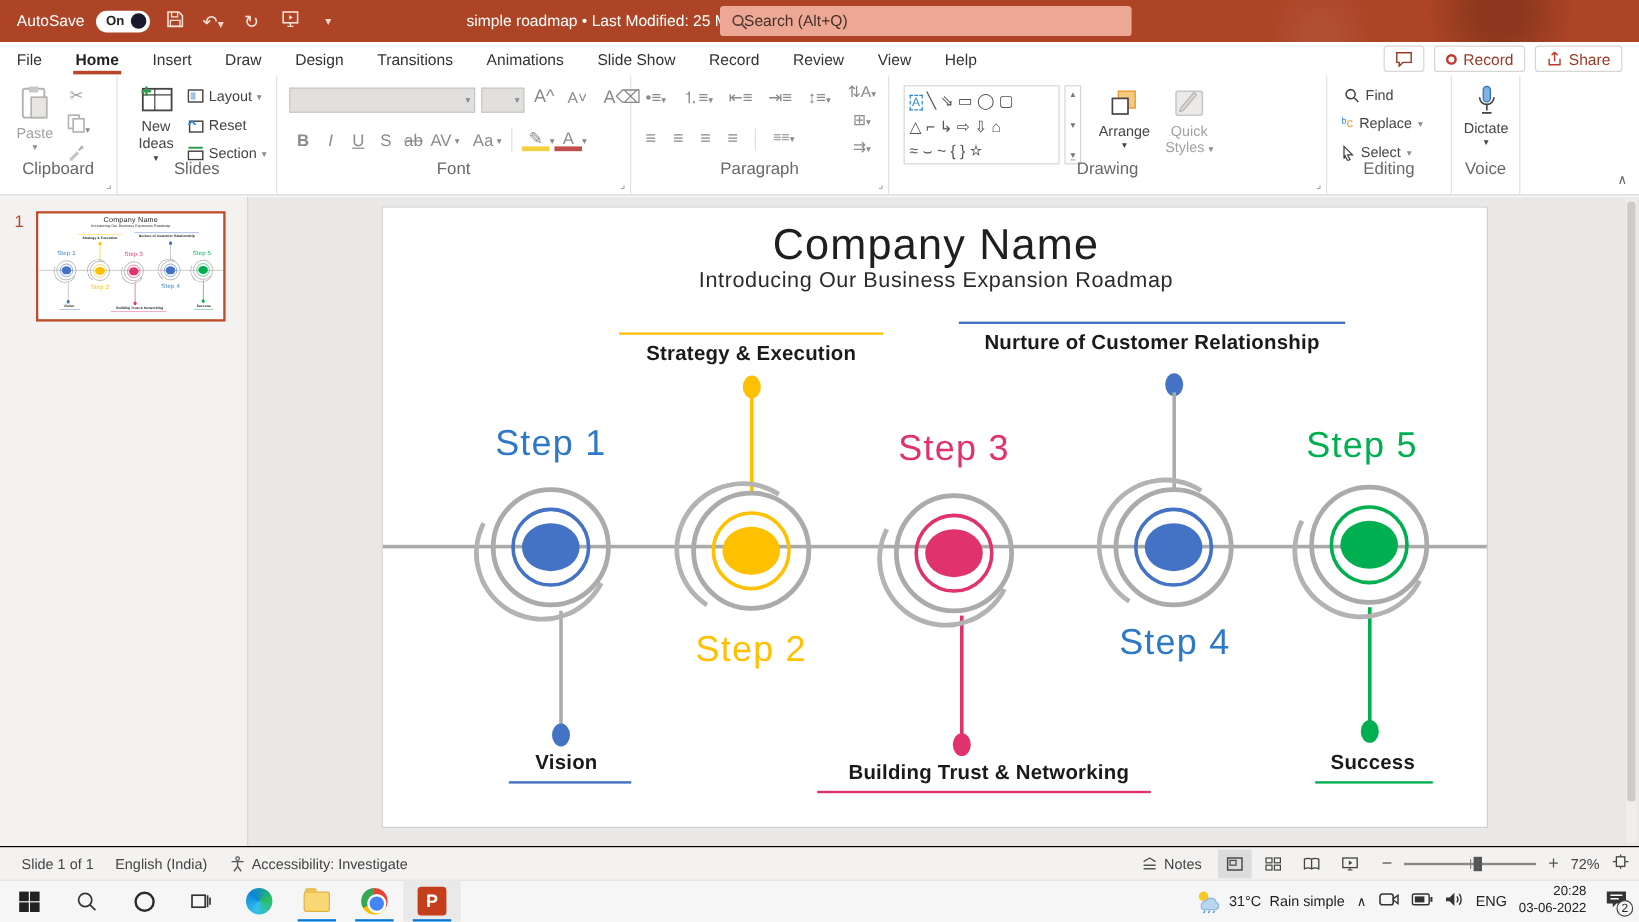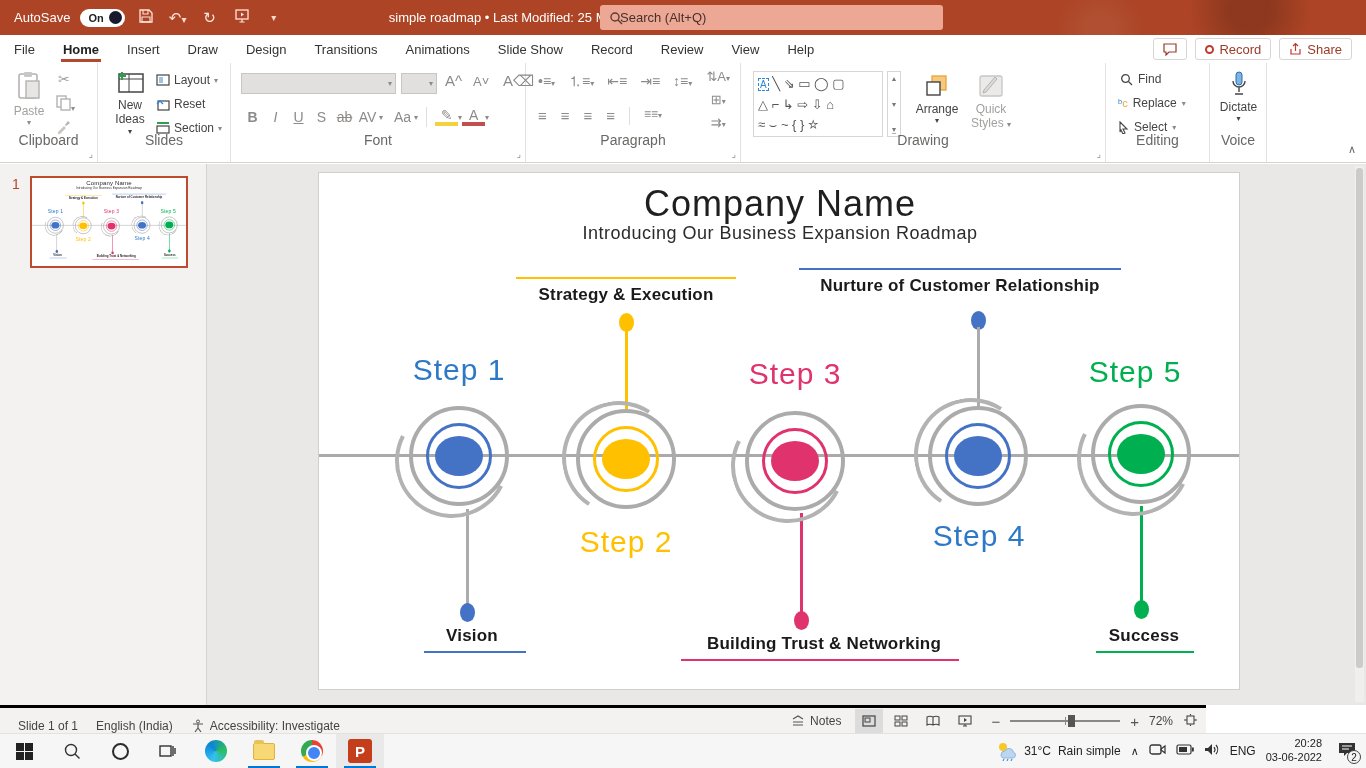--- a/index.html
+++ b/index.html
@@ -70,21 +70,21 @@
   .ring-inner { position:absolute; left:17px; top:17px; width:66px; height:66px; border:3px solid var(--c); border-radius:50%; background:transparent; }
   .core { position:absolute; left:26px; top:30px; width:48px; height:40px; border-radius:50%; background:var(--c); }
   .stem { position:absolute; width:3px; background:var(--c); }
   .stem.grayline { background:#ababab; }
   .dot { position:absolute; width:15px; height:19px; border-radius:50%; background:var(--c); }
   .step-label { position:absolute; width:140px; text-align:center; font-size:30px; letter-spacing:1px; color:var(--c); }
   .callout-text { position:absolute; text-align:center; font-weight:bold; font-size:17px; color:#1a1a1a; letter-spacing:.2px; }
   .callout-line { position:absolute; height:2px; background:var(--c); }
 
   
-  .statusbar { position:absolute; top:705px; left:0; width:1206px; height:28px; background:#f3f2f1; border-top:3px solid #000000; display:flex; align-items:flex-end; font-size:12px; color:#444; }
+  .statusbar { position:absolute; top:705px; left:0; width:1366px; height:28px; background:#f3f2f1; border-top:1px solid #000000; display:flex; align-items:center; font-size:12px; color:#444; }
   .sb-item { margin-left:18px; display:flex; align-items:center; gap:5px; }
   .sb-right { margin-left:auto; display:flex; align-items:center; gap:4px; padding-right:8px; }
   .viewbtn { width:28px; height:24px; display:flex; align-items:center; justify-content:center; font-size:13px; color:#555; }
   .viewbtn.active { background:#dcdcdc; }
   .zoom-track { width:110px; height:2px; background:#8a8886; position:relative; margin:0 6px; }
   .zoom-knob { position:absolute; left:58px; top:-5px; width:7px; height:12px; background:#555; }
   .zoom-mid { position:absolute; left:50%; top:-3px; width:1px; height:8px; background:#8a8886; }
 
   
   .taskbar { position:absolute; top:733px; left:0; width:1366px; height:35px; background:#f6f6f6; border-top:1px solid #e2e2e2; display:flex; align-items:center; font-size:12px; color:#222; }

